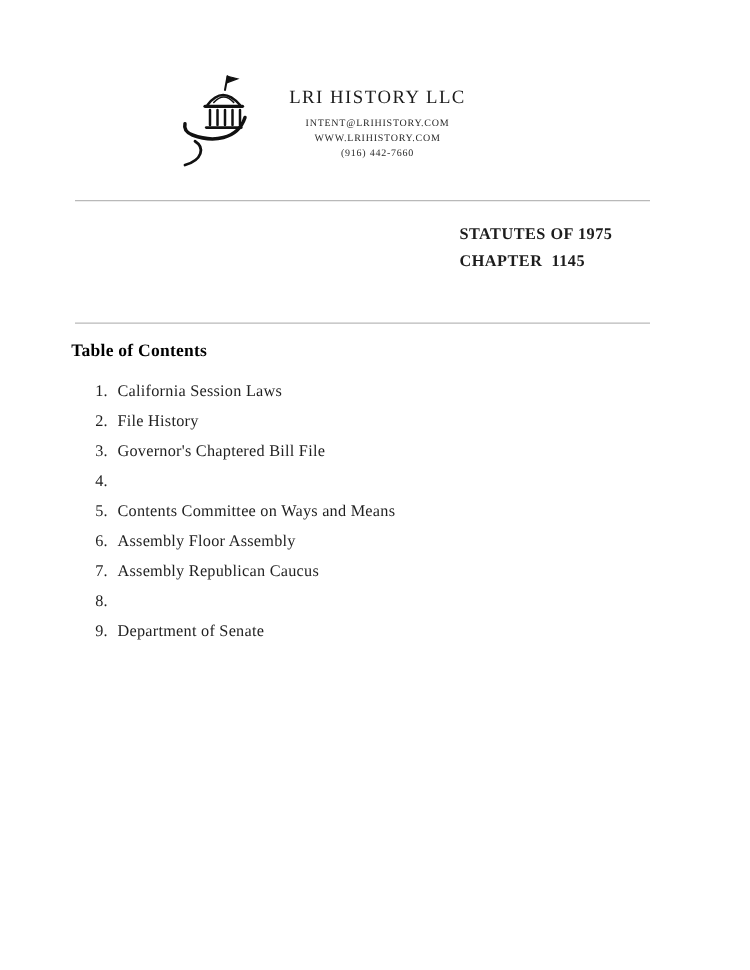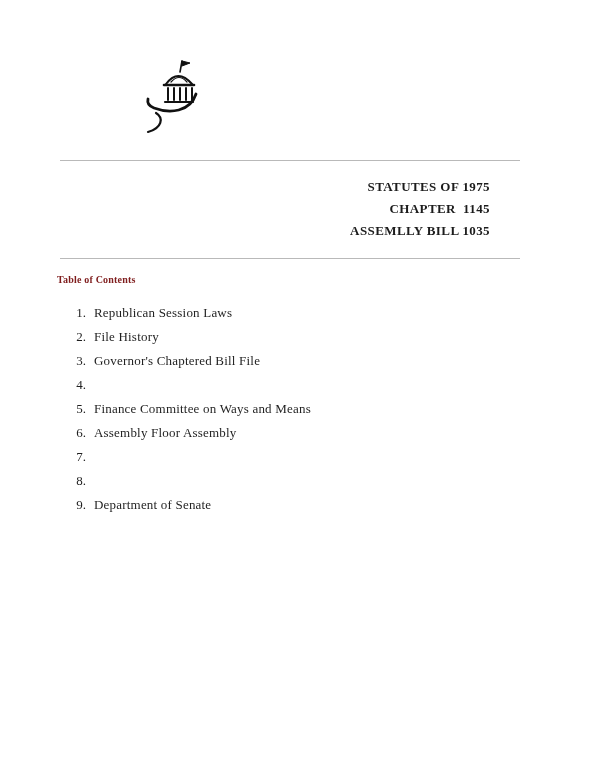--- a/index.html
+++ b/index.html
@@ -56,39 +56,39 @@
     border-top: 1px solid #b9b9b9;
   }
   .rule-top { top: 160px; }
   .rule-bottom { top: 258px; }
 
   
   .ref-block {
     position: absolute;
     right: 110px;
     top: 176px;
-    text-align: right;
+    text-align: left;
     font-weight: bold;
     font-size: 13px;
     letter-spacing: 0.4px;
     line-height: 22px;
     color: #1c1c1c;
     margin-left: 32px;
   }
   .ref-line { white-space: pre; }
 
   
   .toc-title {
     position: absolute;
     left: 57px;
     top: 274px;
-    font-size: 10px;
+    font-size: 14px;
     font-weight: bold;
     letter-spacing: 0.2px;
-    color: #7f1d1d;
+    color: #000000;
   }
   .toc-list {
     position: absolute;
     left: 70px;
     top: 306px;
     width: 470px;
   }
   .toc-item {
     display: flex;
     align-items: baseline;
@@ -130,58 +130,64 @@
       <path d="M46 30 L46 42" stroke-width="2"></path>
       <path d="M52 30 L52 42" stroke-width="2"></path>
 
       <path d="M25 44 L53 44" stroke-width="2.2"></path>
 
       <path d="M56 36 C50 54 30 56 14 50 C9 48 7 45 8 41" stroke-width="2.8"></path>
       <path d="M16 55 C24 60 22 70 8 74" stroke-width="2.2"></path>
     </svg>
   </div>
 
+  <div class="contact-block">
+    <div class="company-name">LRI HISTORY LLC</div>
+    <div class="contact-line">INTENT@LRIHISTORY.COM</div>
+    <div class="contact-line">WWW.LRIHISTORY.COM</div>
+    <div class="contact-line">(916) 442-7660</div>
+  </div>
 
   <div class="rule rule-top"></div>
   <div class="rule rule-bottom"></div>
 
   <div class="ref-block">
     <div class="ref-line">STATUTES OF 1975</div>
     <div class="ref-line">CHAPTER  1145</div>
-    <div class="ref-line">ASSEMLLY BILL 1035</div>
   </div>
 
   <div class="toc-title">Table of Contents</div>
 
   <div class="toc-list">
     <div class="toc-item">
       <span class="toc-num">1.</span>
-      <span class="toc-label">Republican Session Laws</span>
+      <span class="toc-label">California Session Laws</span>
     </div>
     <div class="toc-item">
       <span class="toc-num">2.</span>
       <span class="toc-label">File History</span>
     </div>
     <div class="toc-item">
       <span class="toc-num">3.</span>
       <span class="toc-label">Governor's Chaptered Bill File</span>
     </div>
     <div class="toc-item">
       <span class="toc-num">4.</span>
     </div>
     <div class="toc-item">
       <span class="toc-num">5.</span>
-      <span class="toc-label">Finance Committee on Ways and Means</span>
+      <span class="toc-label">Contents Committee on Ways and Means</span>
     </div>
     <div class="toc-item">
       <span class="toc-num">6.</span>
       <span class="toc-label">Assembly Floor Assembly</span>
     </div>
     <div class="toc-item">
       <span class="toc-num">7.</span>
+      <span class="toc-label">Assembly Republican Caucus</span>
     </div>
     <div class="toc-item">
       <span class="toc-num">8.</span>
     </div>
     <div class="toc-item">
       <span class="toc-num">9.</span>
       <span class="toc-label">Department of Senate</span>
     </div>
   </div>
 

